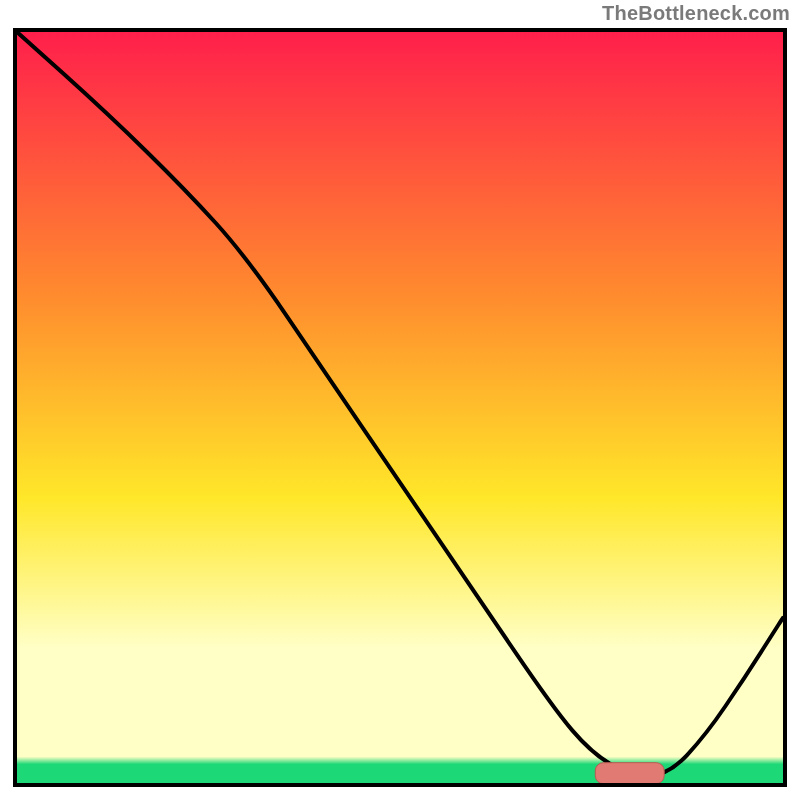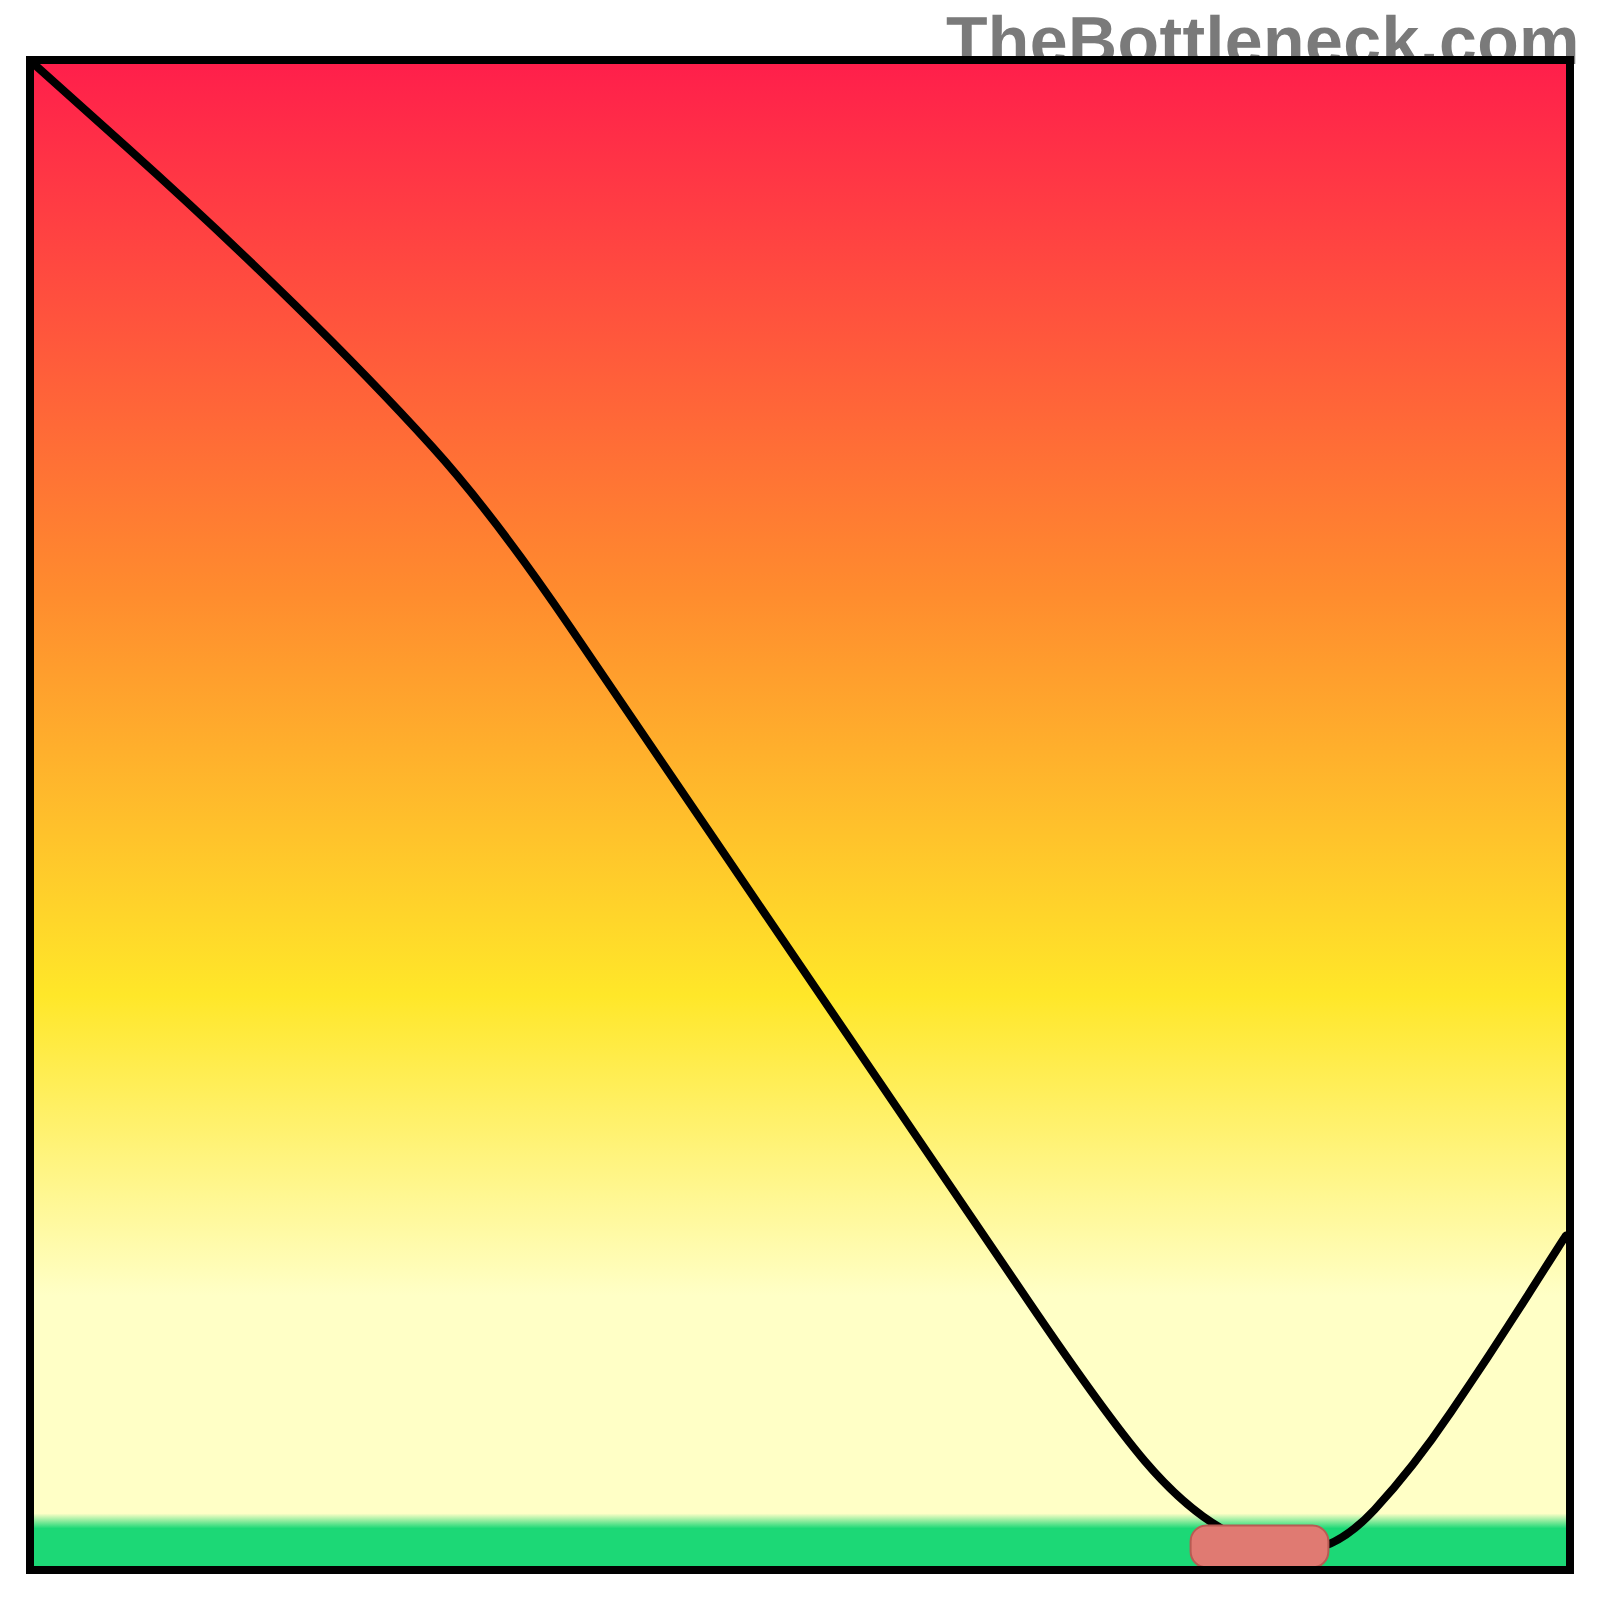--- a/index.html
+++ b/index.html
@@ -13,21 +13,21 @@
   .stage {
     position: relative;
     width: 800px;
     height: 800px;
   }
   .watermark {
     position: absolute;
     top: 2px;
     right: 10px;
     font-family: Arial, Helvetica, sans-serif;
-    font-size: 34px;
+    font-size: 20px;
     font-weight: 600;
     color: #7a7a7a;
     letter-spacing: 0.2px;
     user-select: none;
   }
   svg {
     position: absolute;
     left: 0;
     top: 0;
   }

